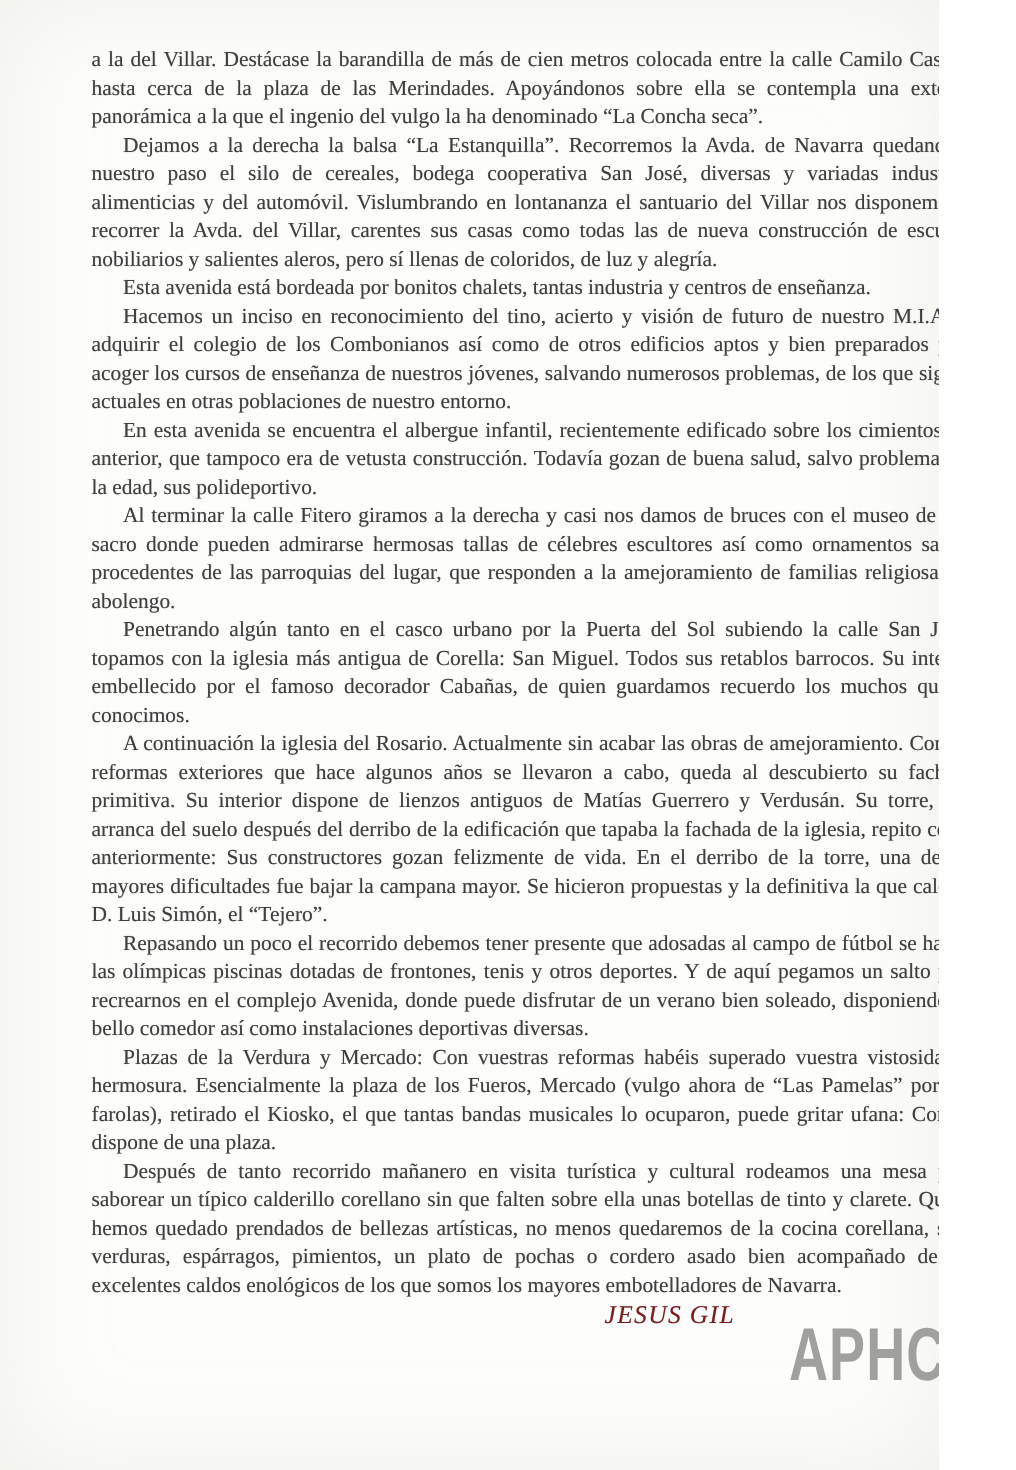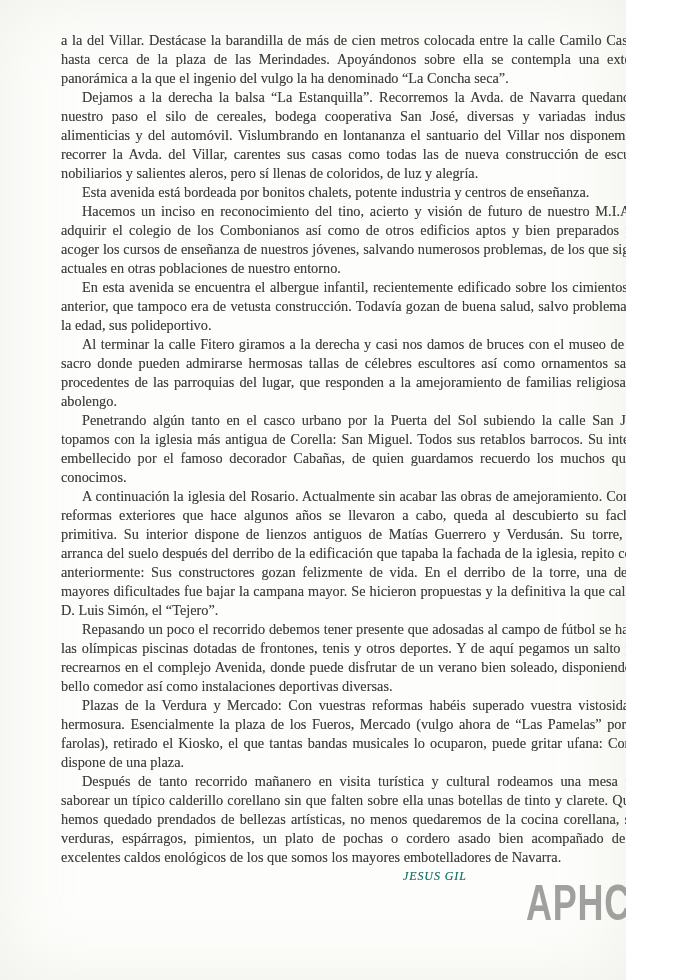--- a/index.html
+++ b/index.html
@@ -26,23 +26,23 @@
     text-align: justify;
     hyphens: auto; -webkit-hyphens: auto;
     text-shadow: 0 0 0.6px rgba(80,80,80,0.55);
   }
   .para { margin: 0; text-indent: 21px; }
   .para.first { text-indent: 0; }
   .signature {
     margin-top: 0;
     padding-left: 342px;
     font-style: italic;
-    font-size: 12px;
+    font-size: 17px;
     letter-spacing: 0.9px;
-    color: #0f766e;
+    color: #7f1d1d;
   }
   .watermark {
     position: absolute;
     left: 526px; top: 878px;
     font-family: "Liberation Sans", sans-serif;
     font-weight: 700;
     font-size: 50px;
     line-height: 1;
     color: #a0a09e;
     letter-spacing: 1px;
@@ -61,21 +61,21 @@
     opacity: 0.4;
   }
 </style>
 </head>
 <body>
 
 <div class="scan-page">
   <div class="text-column">
     <p class="para first">a la del Villar. Destácase la barandilla de más de cien metros colocada entre la calle Camilo Castilla hasta cerca de la plaza de las Merindades. Apoyándonos sobre ella se contempla una extensa panorámica a la que el ingenio del vulgo la ha denominado “La Concha seca”.</p>
     <p class="para">Dejamos a la derecha la balsa “La Estanquilla”. Recorremos la Avda. de Navarra quedando a nuestro paso el silo de cereales, bodega cooperativa San José, diversas y variadas industrias alimenticias y del automóvil. Vislumbrando en lontananza el santuario del Villar nos disponemos a recorrer la Avda. del Villar, carentes sus casas como todas las de nueva construcción de escudos nobiliarios y salientes aleros, pero sí llenas de coloridos, de luz y alegría.</p>
-    <p class="para">Esta avenida está bordeada por bonitos chalets, potente industria y centros de enseñanza.</p>
+    <p class="para">Esta avenida está bordeada por bonitos chalets, tantas industria y centros de enseñanza.</p>
     <p class="para">Hacemos un inciso en reconocimiento del tino, acierto y visión de futuro de nuestro M.I.A. al adquirir el colegio de los Combonianos así como de otros edificios aptos y bien preparados para acoger los cursos de enseñanza de nuestros jóvenes, salvando numerosos problemas, de los que siguen actuales en otras poblaciones de nuestro entorno.</p>
     <p class="para">En esta avenida se encuentra el albergue infantil, recientemente edificado sobre los cimientos del anterior, que tampoco era de vetusta construcción. Todavía gozan de buena salud, salvo problemas de la edad, sus polideportivo.</p>
     <p class="para">Al terminar la calle Fitero giramos a la derecha y casi nos damos de bruces con el museo de arte sacro donde pueden admirarse hermosas tallas de célebres escultores así como ornamentos sacros procedentes de las parroquias del lugar, que responden a la amejoramiento de familias religiosas de abolengo.</p>
     <p class="para">Penetrando algún tanto en el casco urbano por la Puerta del Sol subiendo la calle San Juan, topamos con la iglesia más antigua de Corella: San Miguel. Todos sus retablos barrocos. Su interior embellecido por el famoso decorador Cabañas, de quien guardamos recuerdo los muchos que lo conocimos.</p>
     <p class="para">A continuación la iglesia del Rosario. Actualmente sin acabar las obras de amejoramiento. Con las reformas exteriores que hace algunos años se llevaron a cabo, queda al descubierto su fachada primitiva. Su interior dispone de lienzos antiguos de Matías Guerrero y Verdusán. Su torre, que arranca del suelo después del derribo de la edificación que tapaba la fachada de la iglesia, repito como anteriormente: Sus constructores gozan felizmente de vida. En el derribo de la torre, una de las mayores dificultades fue bajar la campana mayor. Se hicieron propuestas y la definitiva la que calculó D. Luis Simón, el “Tejero”.</p>
     <p class="para">Repasando un poco el recorrido debemos tener presente que adosadas al campo de fútbol se hallan las olímpicas piscinas dotadas de frontones, tenis y otros deportes. Y de aquí pegamos un salto para recrearnos en el complejo Avenida, donde puede disfrutar de un verano bien soleado, disponiendo de bello comedor así como instalaciones deportivas diversas.</p>
     <p class="para">Plazas de la Verdura y Mercado: Con vuestras reformas habéis superado vuestra vistosidad y hermosura. Esencialmente la plaza de los Fueros, Mercado (vulgo ahora de “Las Pamelas” por sus farolas), retirado el Kiosko, el que tantas bandas musicales lo ocuparon, puede gritar ufana: Corella dispone de una plaza.</p>
     <p class="para">Después de tanto recorrido mañanero en visita turística y cultural rodeamos una mesa para saborear un típico calderillo corellano sin que falten sobre ella unas botellas de tinto y clarete. Que si hemos quedado prendados de bellezas artísticas, no menos quedaremos de la cocina corellana, sean verduras, espárragos, pimientos, un plato de pochas o cordero asado bien acompañado de los excelentes caldos enológicos de los que somos los mayores embotelladores de Navarra.</p>
     <div class="signature">JESUS GIL</div>
   </div>

